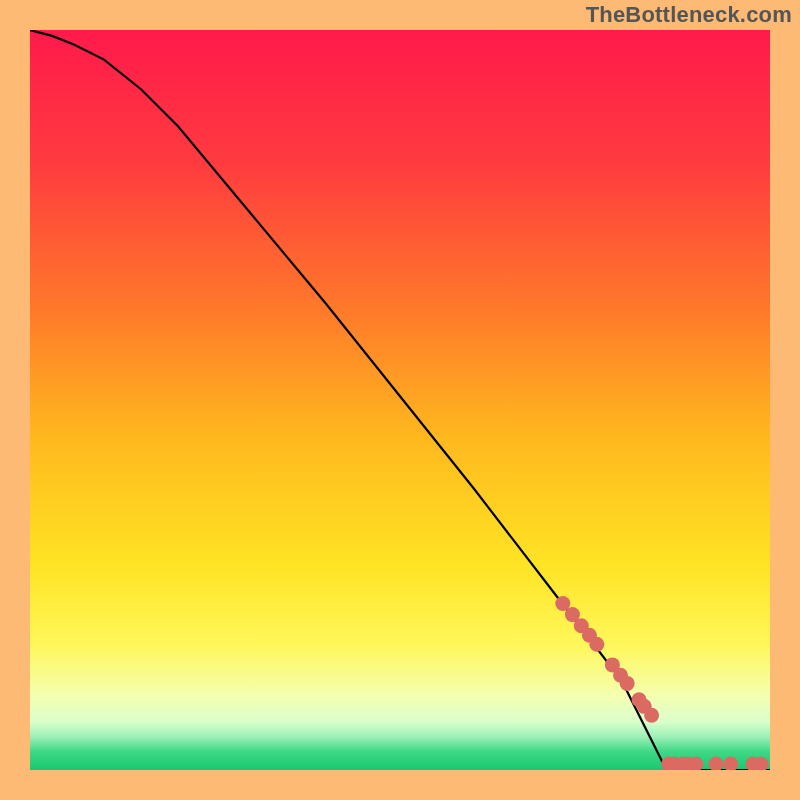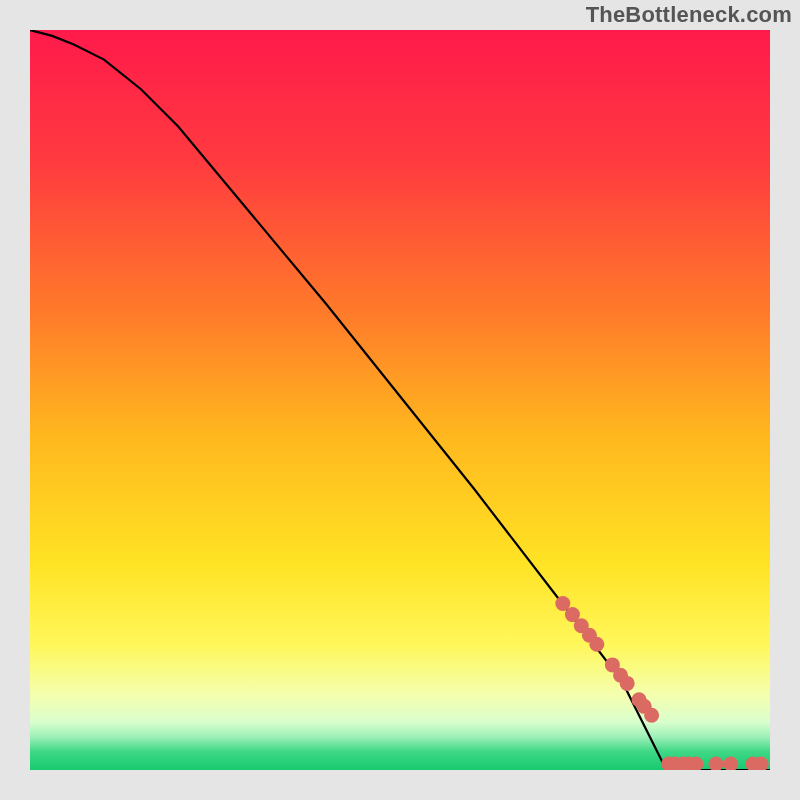--- a/index.html
+++ b/index.html
@@ -8,21 +8,21 @@
     width: 800px;
     height: 800px;
     background: #000;
     font-family: Arial, Helvetica, sans-serif;
     overflow: hidden;
   }
   .frame {
     position: relative;
     width: 800px;
     height: 800px;
-    background: #e5e5e5;
+    background: #fdba74;
   }
   .watermark {
     position: absolute;
     top: 2px;
     right: 8px;
     color: #555;
     font-size: 22px;
     font-weight: 600;
     letter-spacing: 0.2px;
     z-index: 3;

